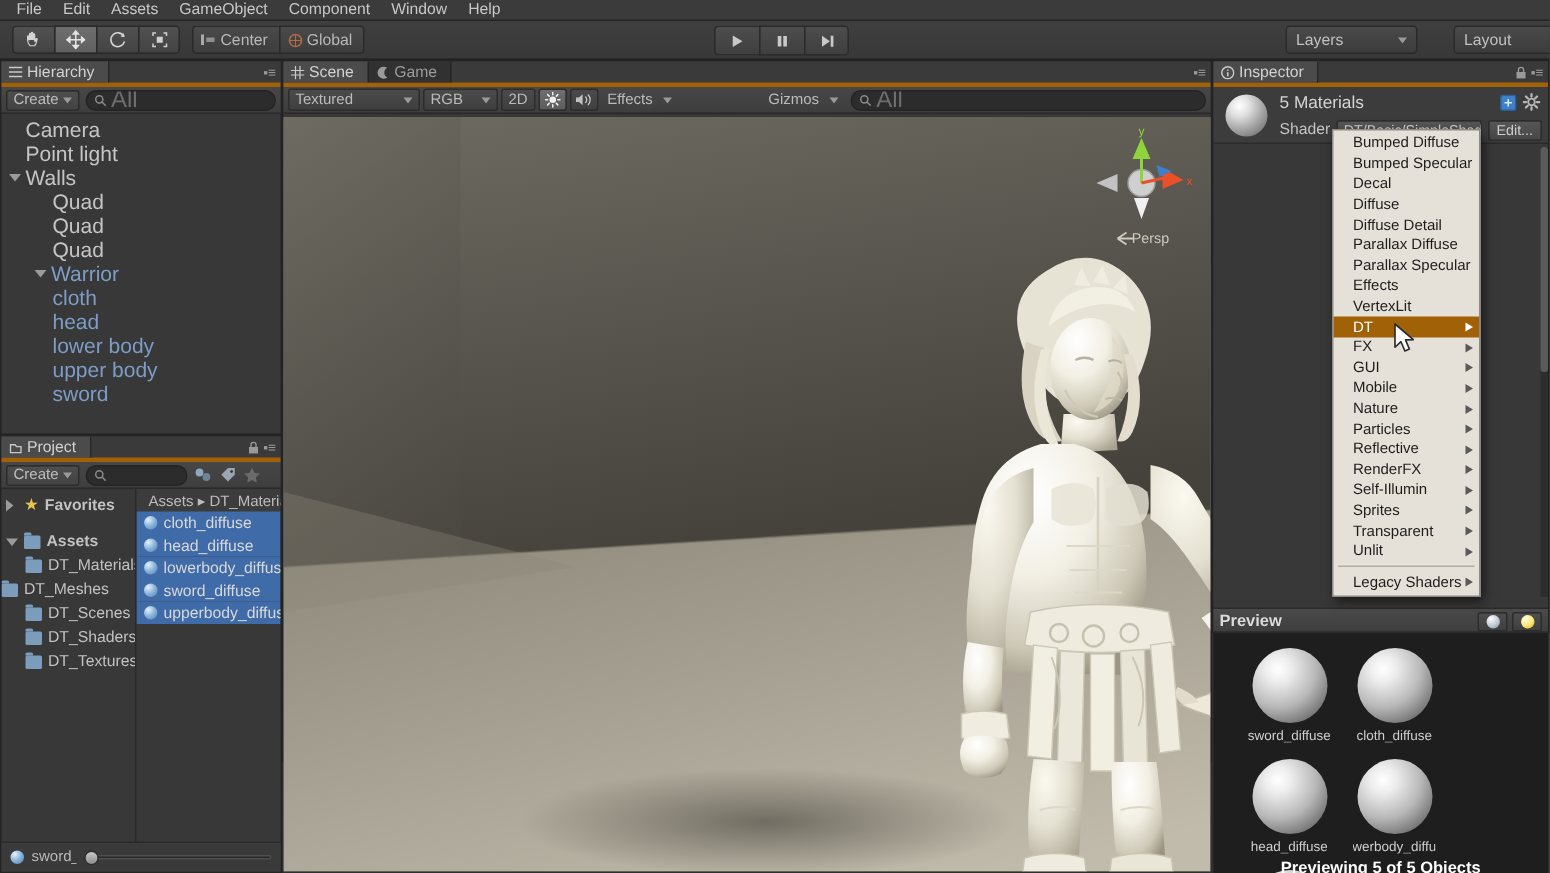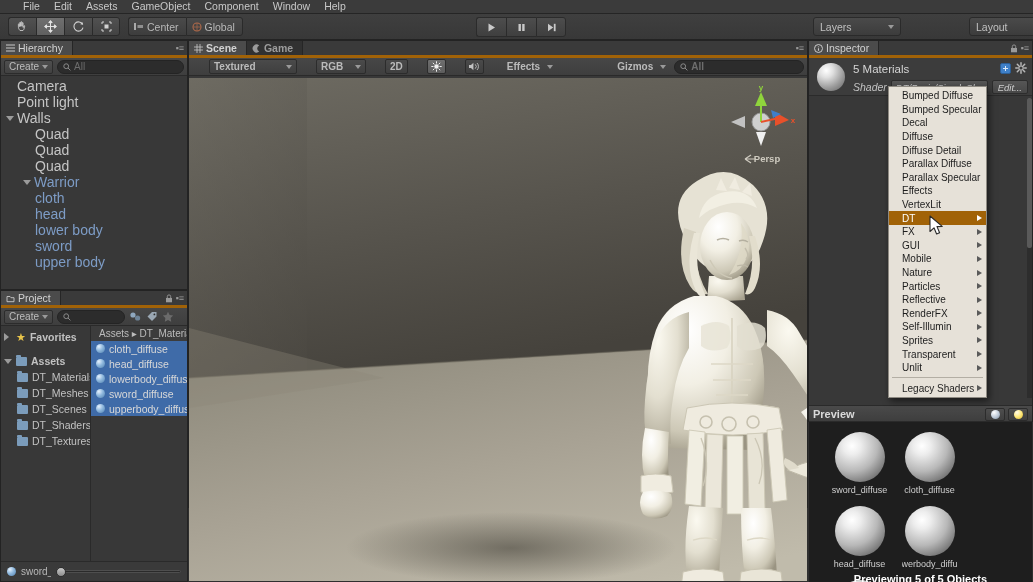--- a/index.html
+++ b/index.html
@@ -17,21 +17,21 @@
     font-size: 11px;
     color: #b4b4b4;
     user-select: none;
   }
 
   
   .menubar {
     position: absolute; top: 0; left: 0; width: 1033px; height: 14px;
     background: #3b3b3b;
     display: flex; align-items: flex-end;
-    padding-left: 16px;
+    padding-left: 4px;
     border-bottom: 1px solid #252525;
   }
   .menubar .mi {
     padding: 0 7px; font-size: 10.5px; color: #c8c8c8; line-height: 13px;
     cursor: default;
   }
 
   
   .toolbar {
     position: absolute; top: 14px; left: 0; width: 1033px; height: 26px;
@@ -128,21 +128,21 @@
     display: flex; align-items: center; gap: 3px;
     font-size: 10px; color: #bdbdbd;
     cursor: default;
   }
   .searchbox {
     flex: 1; height: 14px;
     background: #2c2c2c;
     border: 1px solid #242424; border-radius: 7px;
     display: flex; align-items: center;
     padding: 0 5px; gap: 3px;
-    color: #6d6d6d; font-size: 10px;
+    color: #6d6d6d; font-size: 16px;
     overflow: hidden;
   }
   .searchbox .mag { flex: none; }
 
   
   #hierarchy { left: 0; top: 40px; width: 188px; height: 250px; }
   .tree { padding-top: 2px; font-size: 14px; }
   .trow {
     height: 16px; display: flex; align-items: center;
     padding-left: 4px; color: #c5c5c5;
@@ -215,37 +215,36 @@
     position: relative;
   }
   .slider-knob {
     position: absolute; left: -1px; top: -4px;
     width: 10px; height: 10px; border-radius: 50%;
     background: linear-gradient(#c8c8c8, #8d8d8d);
     border: 1px solid #2e2e2e;
   }
 
   
-  #scene { left: 188px; top: 40px; width: 620px; height: 468px; font-weight: bold; }
+  #scene { left: 188px; top: 40px; width: 620px; height: 468px; }
   .scene-toolbar {
     height: 18px;
     background: linear-gradient(#474747, #3e3e3e);
     border-bottom: 1px solid #2a2a2a;
     display: flex; align-items: center; gap: 2px;
     padding: 0 3px;
     position: relative;
   }
   .sctl {
     height: 15px; display: flex; align-items: center; gap: 3px;
     padding: 0 4px;
     font-size: 10px; color: #bbb;
     background: linear-gradient(#4a4a4a, #3f3f3f);
     border: 1px solid #2c2c2c; border-radius: 2px;
     cursor: default;
-    margin-left: 17px;
   }
   .sctl.wide { min-width: 88px; }
   .sctl.plain { background: none; border: none; }
   .sctl.sq { width: 19px; justify-content: center; padding: 0; }
   .sctl.on { background: linear-gradient(#6e6e6e, #5d5d5d); }
   .sctl .caret2 {
     margin-left: auto;
     width: 0; height: 0;
     border-left: 3px solid transparent; border-right: 3px solid transparent;
     border-top: 4px solid #9a9a9a;
@@ -270,21 +269,21 @@
     position: absolute; left: 8px; top: 5px;
     width: 28px; height: 28px; border-radius: 50%;
     background: radial-gradient(circle at 33% 27%, #ffffff 0%, #e0e0e0 25%, #9c9c9c 62%, #5c5c5c 100%);
   }
   .insp-title {
     position: absolute; left: 44px; top: 5px;
     font-size: 11.5px; color: #d5d5d5;
   }
   .shader-row {
     position: absolute; left: 44px; top: 22px; right: 4px;
-    display: flex; align-items: center; gap: 4px; font-style: italic;
+    display: flex; gap: 4px;
   }
   .shader-lbl { font-size: 10.5px; color: #c3c3c3; }
   .shader-pop {
     width: 112px; height: 14px;
     background: linear-gradient(#565656, #474747);
     border: 1px solid #2d2d2d; border-radius: 2px;
     display: flex; align-items: center; padding: 0 4px;
     font-size: 9.5px; color: #cfcfcf;
     overflow: hidden; white-space: nowrap;
   }
@@ -468,21 +467,21 @@
           </svg>
       </div>
       <div class="playbtn">
         <svg width="11" height="11" viewBox="0 0 11 11">
             <path d="M2 1.8l5.3 3.7L2 9.2z" fill="#c9c9c9"></path>
             <rect x="7.8" y="1.8" width="1.8" height="7.4" fill="#c9c9c9"></rect>
           </svg>
       </div>
     </div>
 
-    <div class="ddbtn" style="left:813px; width:88px;">
+    <div class="ddbtn" style="left:857px; width:88px;">
       <span>Layers</span>
       <span class="caret"></span>
     </div>
     <div class="ddbtn" style="left:949px; width:80px;margin-left:20px;">
       <span>Layout</span>
       <span class="caret"></span>
     </div>
   </div>
 
   <div class="panel" id="hierarchy">
@@ -554,25 +553,25 @@
         <div class="trow child" style="padding-left: 22px;">
           <span class="arrow"></span>
           <span class="lbl">head</span>
         </div>
         <div class="trow child" style="padding-left: 22px;">
           <span class="arrow"></span>
           <span class="lbl">lower body</span>
         </div>
         <div class="trow child" style="padding-left: 22px;">
           <span class="arrow"></span>
-          <span class="lbl">sword</span>
+          <span class="lbl">upper body</span>
         </div>
         <div class="trow child" style="padding-left: 22px;">
           <span class="arrow"></span>
-          <span class="lbl">upper body</span>
+          <span class="lbl">sword</span>
         </div>
       </div>
   </div>
 
   <div class="panel" id="project">
     <div class="panel-tabbar">
       <div class="ptab active">
         <svg width="9" height="9" viewBox="0 0 9 9">
             <path d="M1 2.5h3l1 1.2h3v4H1z" fill="none" stroke="#c9c9c9" stroke-width=".9"></path>
           </svg>
@@ -624,21 +623,21 @@
             <span style="width:8px;display:inline-block;">
               <span style="display:block;width:0;height:0;border-left:4px solid transparent;border-right:4px solid transparent;border-top:5px solid #9b9b9b;"></span>
             </span>
             <span class="folder-ico"></span>
             <span style="font-weight:bold;">Assets</span>
           </div>
           <div class="folder-row" style="padding-left: 16px;">
             <span class="folder-ico"></span>
             <span>DT_Materials</span>
           </div>
-          <div class="folder-row" style="padding-left: 16px;">
+          <div class="folder-row" style="">
             <span class="folder-ico"></span>
             <span>DT_Meshes</span>
           </div>
           <div class="folder-row" style="padding-left: 16px;">
             <span class="folder-ico"></span>
             <span>DT_Scenes</span>
           </div>
           <div class="folder-row" style="padding-left: 16px;">
             <span class="folder-ico"></span>
             <span>DT_Shaders</span>

